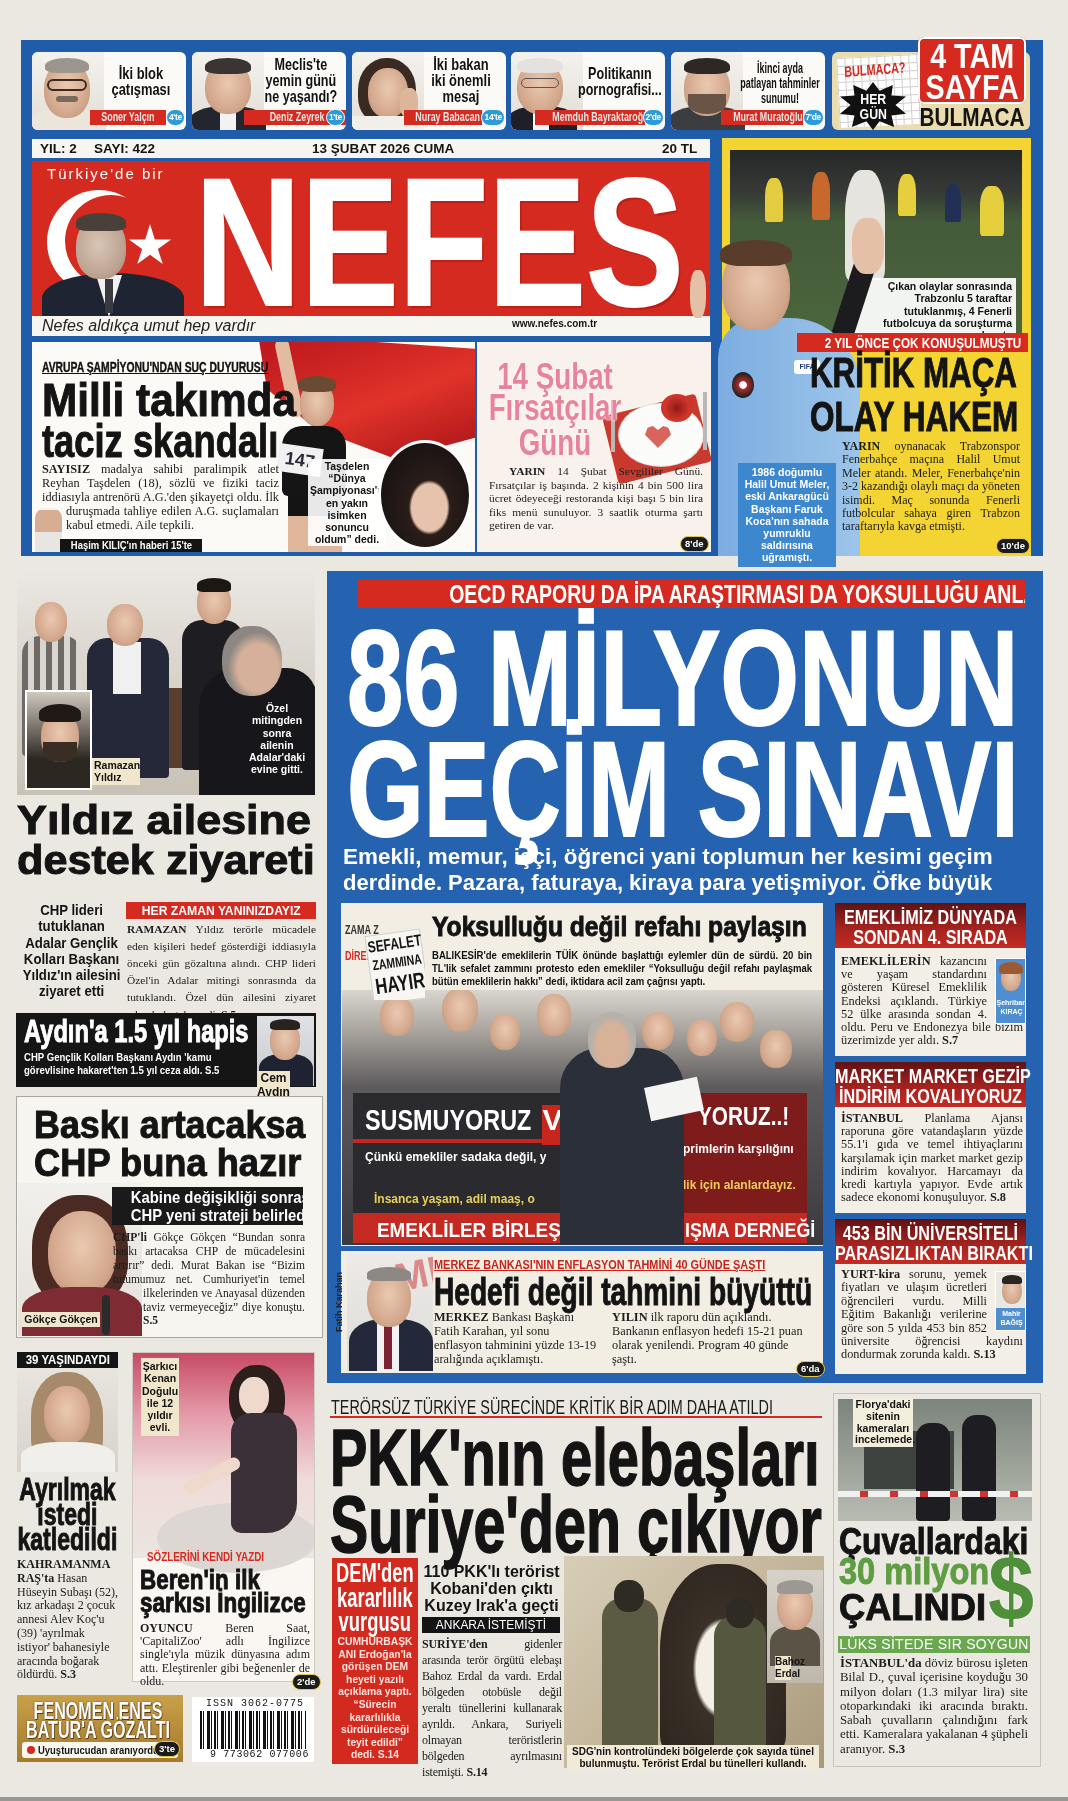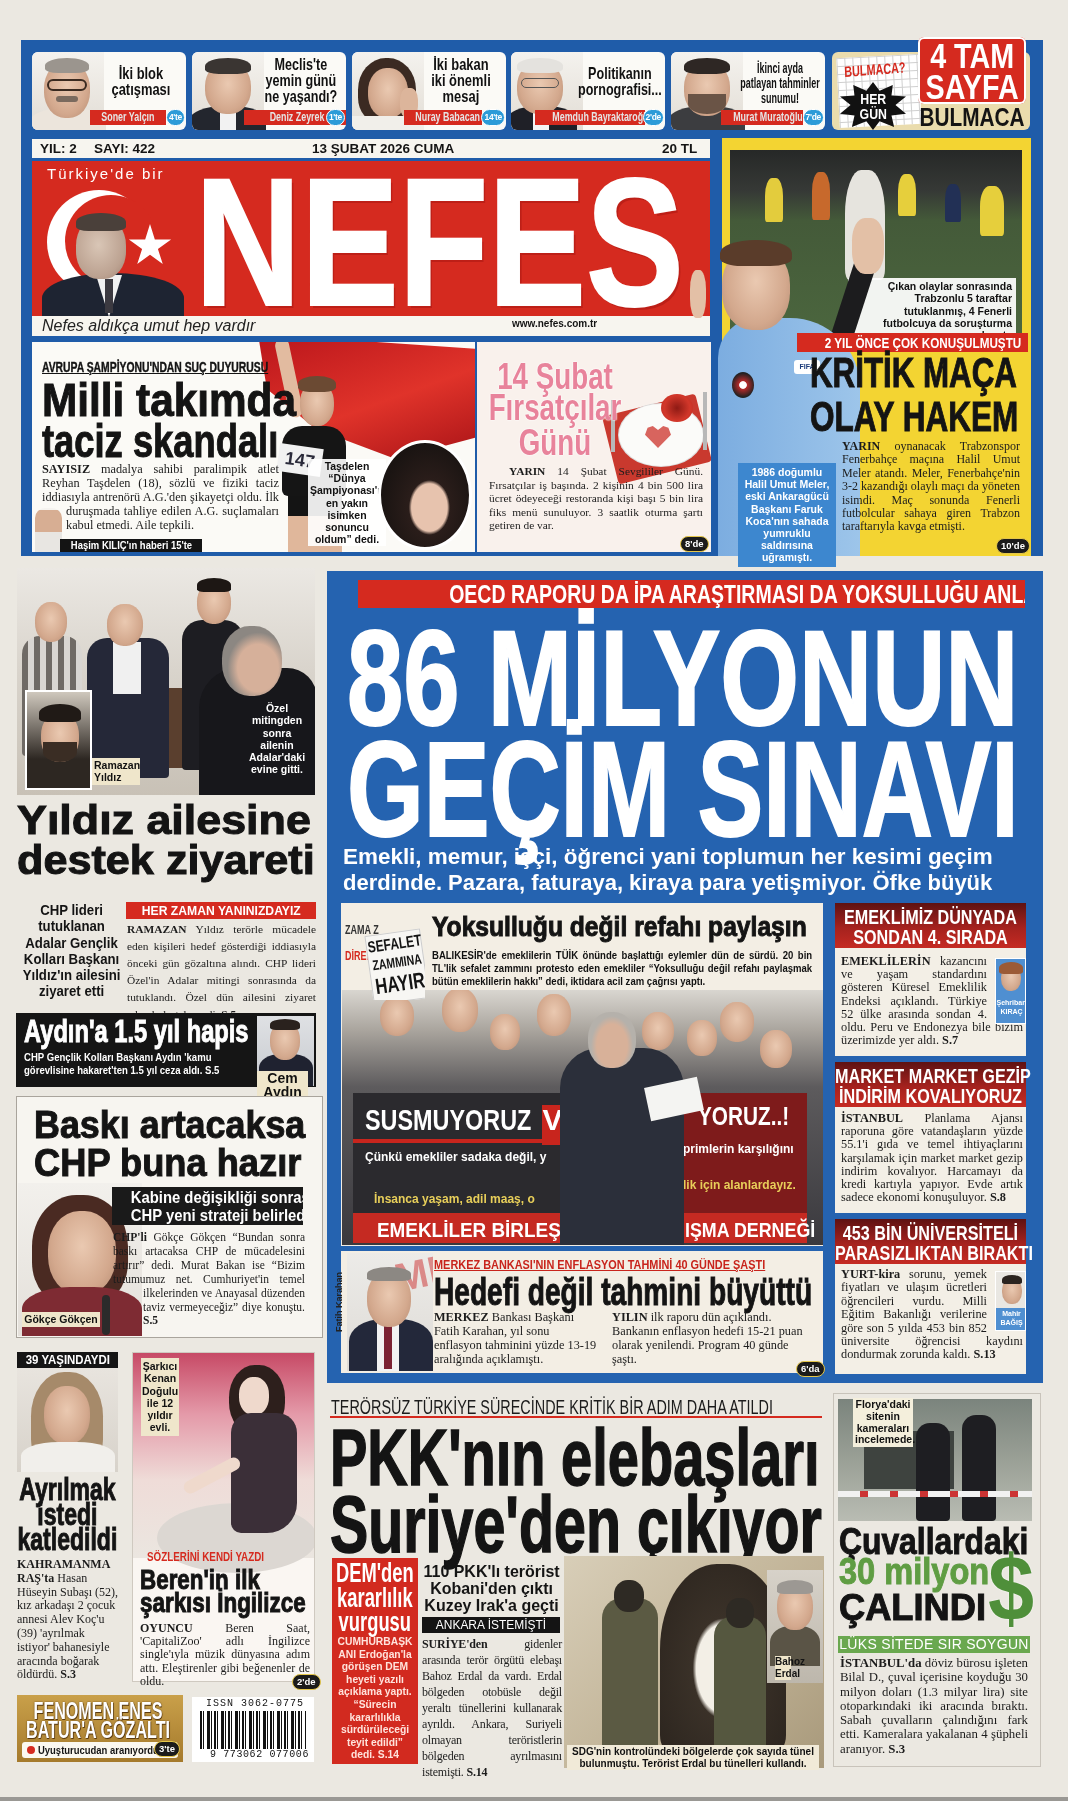--- a/index.html
+++ b/index.html
@@ -248,21 +248,21 @@
 <p class="t" style="left:127px;top:921px;width:189px;font-size:11.4px;line-height:17px"><b>RAMAZAN</b> <span>Yıldız terörle mücadele eden kişileri hedef gösterdiği iddiasıyla önceki gün gözaltına alındı. CHP lideri Özel'in Adalar mitingi sonrasında da tutuklandı. Özel dün ailesini ziyaret ederek destek verdi.</span> <b>S.5</b></p>
 
 <div class="a" style="left:16px;top:1013px;width:300px;height:74px;background:#151515"></div>
 <div class="h w" style="left:24px;top:1015px;font-size:32px;transform:scaleX(.74);-webkit-text-stroke:1px #fff">Aydın'a 1.5 yıl hapis</div>
 <div class="a w" style="left:24px;top:1051px;width:262px;transform:scaleX(.87);transform-origin:0 0;font:700 11px/13px 'Liberation Sans',sans-serif">CHP Gençlik Kolları Başkanı Aydın 'kamu görevlisine hakaret'ten 1.5 yıl ceza aldı. S.5</div>
 <div class="ph" style="left:257px;top:1016px;width:57px;height:70px;background:linear-gradient(180deg,#dfe1e4,#c7cacf)">
   <i class="s" style="left:2px;top:38px;width:54px;height:34px;border-radius:40% 40% 0 0;background:#1f2230"></i>
   <i class="s skin" style="left:13px;top:6px;width:30px;height:38px;border-radius:46%"></i>
   <i class="s" style="left:13px;top:3px;width:30px;height:11px;border-radius:50% 50% 20% 20%;background:#2a221e"></i>
 </div>
-<div class="cap" style="left:257px;top:1071px;width:51px;background:#efe6cb;font-size:14px;line-height:14px">Cem Aydın</div>
+<div class="cap" style="left:257px;top:1071px;width:33px;background:#efe6cb;font-size:12px;line-height:14px">Cem Aydın</div>
 
 <div class="a" style="left:16px;top:1096px;width:307px;height:242px;background:#f7f5f0;border:1px solid #a9a49c"></div>
 <div class="h stk" style="left:34px;top:1105px;font-size:39px;transform:scaleX(.92)">Baskı artacaksa</div>
 <div class="h stk" style="left:34px;top:1143px;font-size:39px;transform:scaleX(.93)">CHP buna hazır</div>
 <div class="ph" style="left:18px;top:1183px;width:124px;height:153px;background:linear-gradient(180deg,#f2f0ec,#e4e0da)">
   <i class="s" style="left:14px;top:12px;width:96px;height:112px;border-radius:46% 46% 40% 40%;background:#4a2a22"></i>
   <i class="s skin" style="left:30px;top:28px;width:68px;height:84px;border-radius:46%"></i>
   <i class="s" style="left:4px;top:104px;width:120px;height:55px;border-radius:40% 40% 0 0;background:#7e2b33"></i>
   <i class="s" style="left:84px;top:112px;width:8px;height:40px;background:#2b2b2b;border-radius:4px"></i>
 </div>

